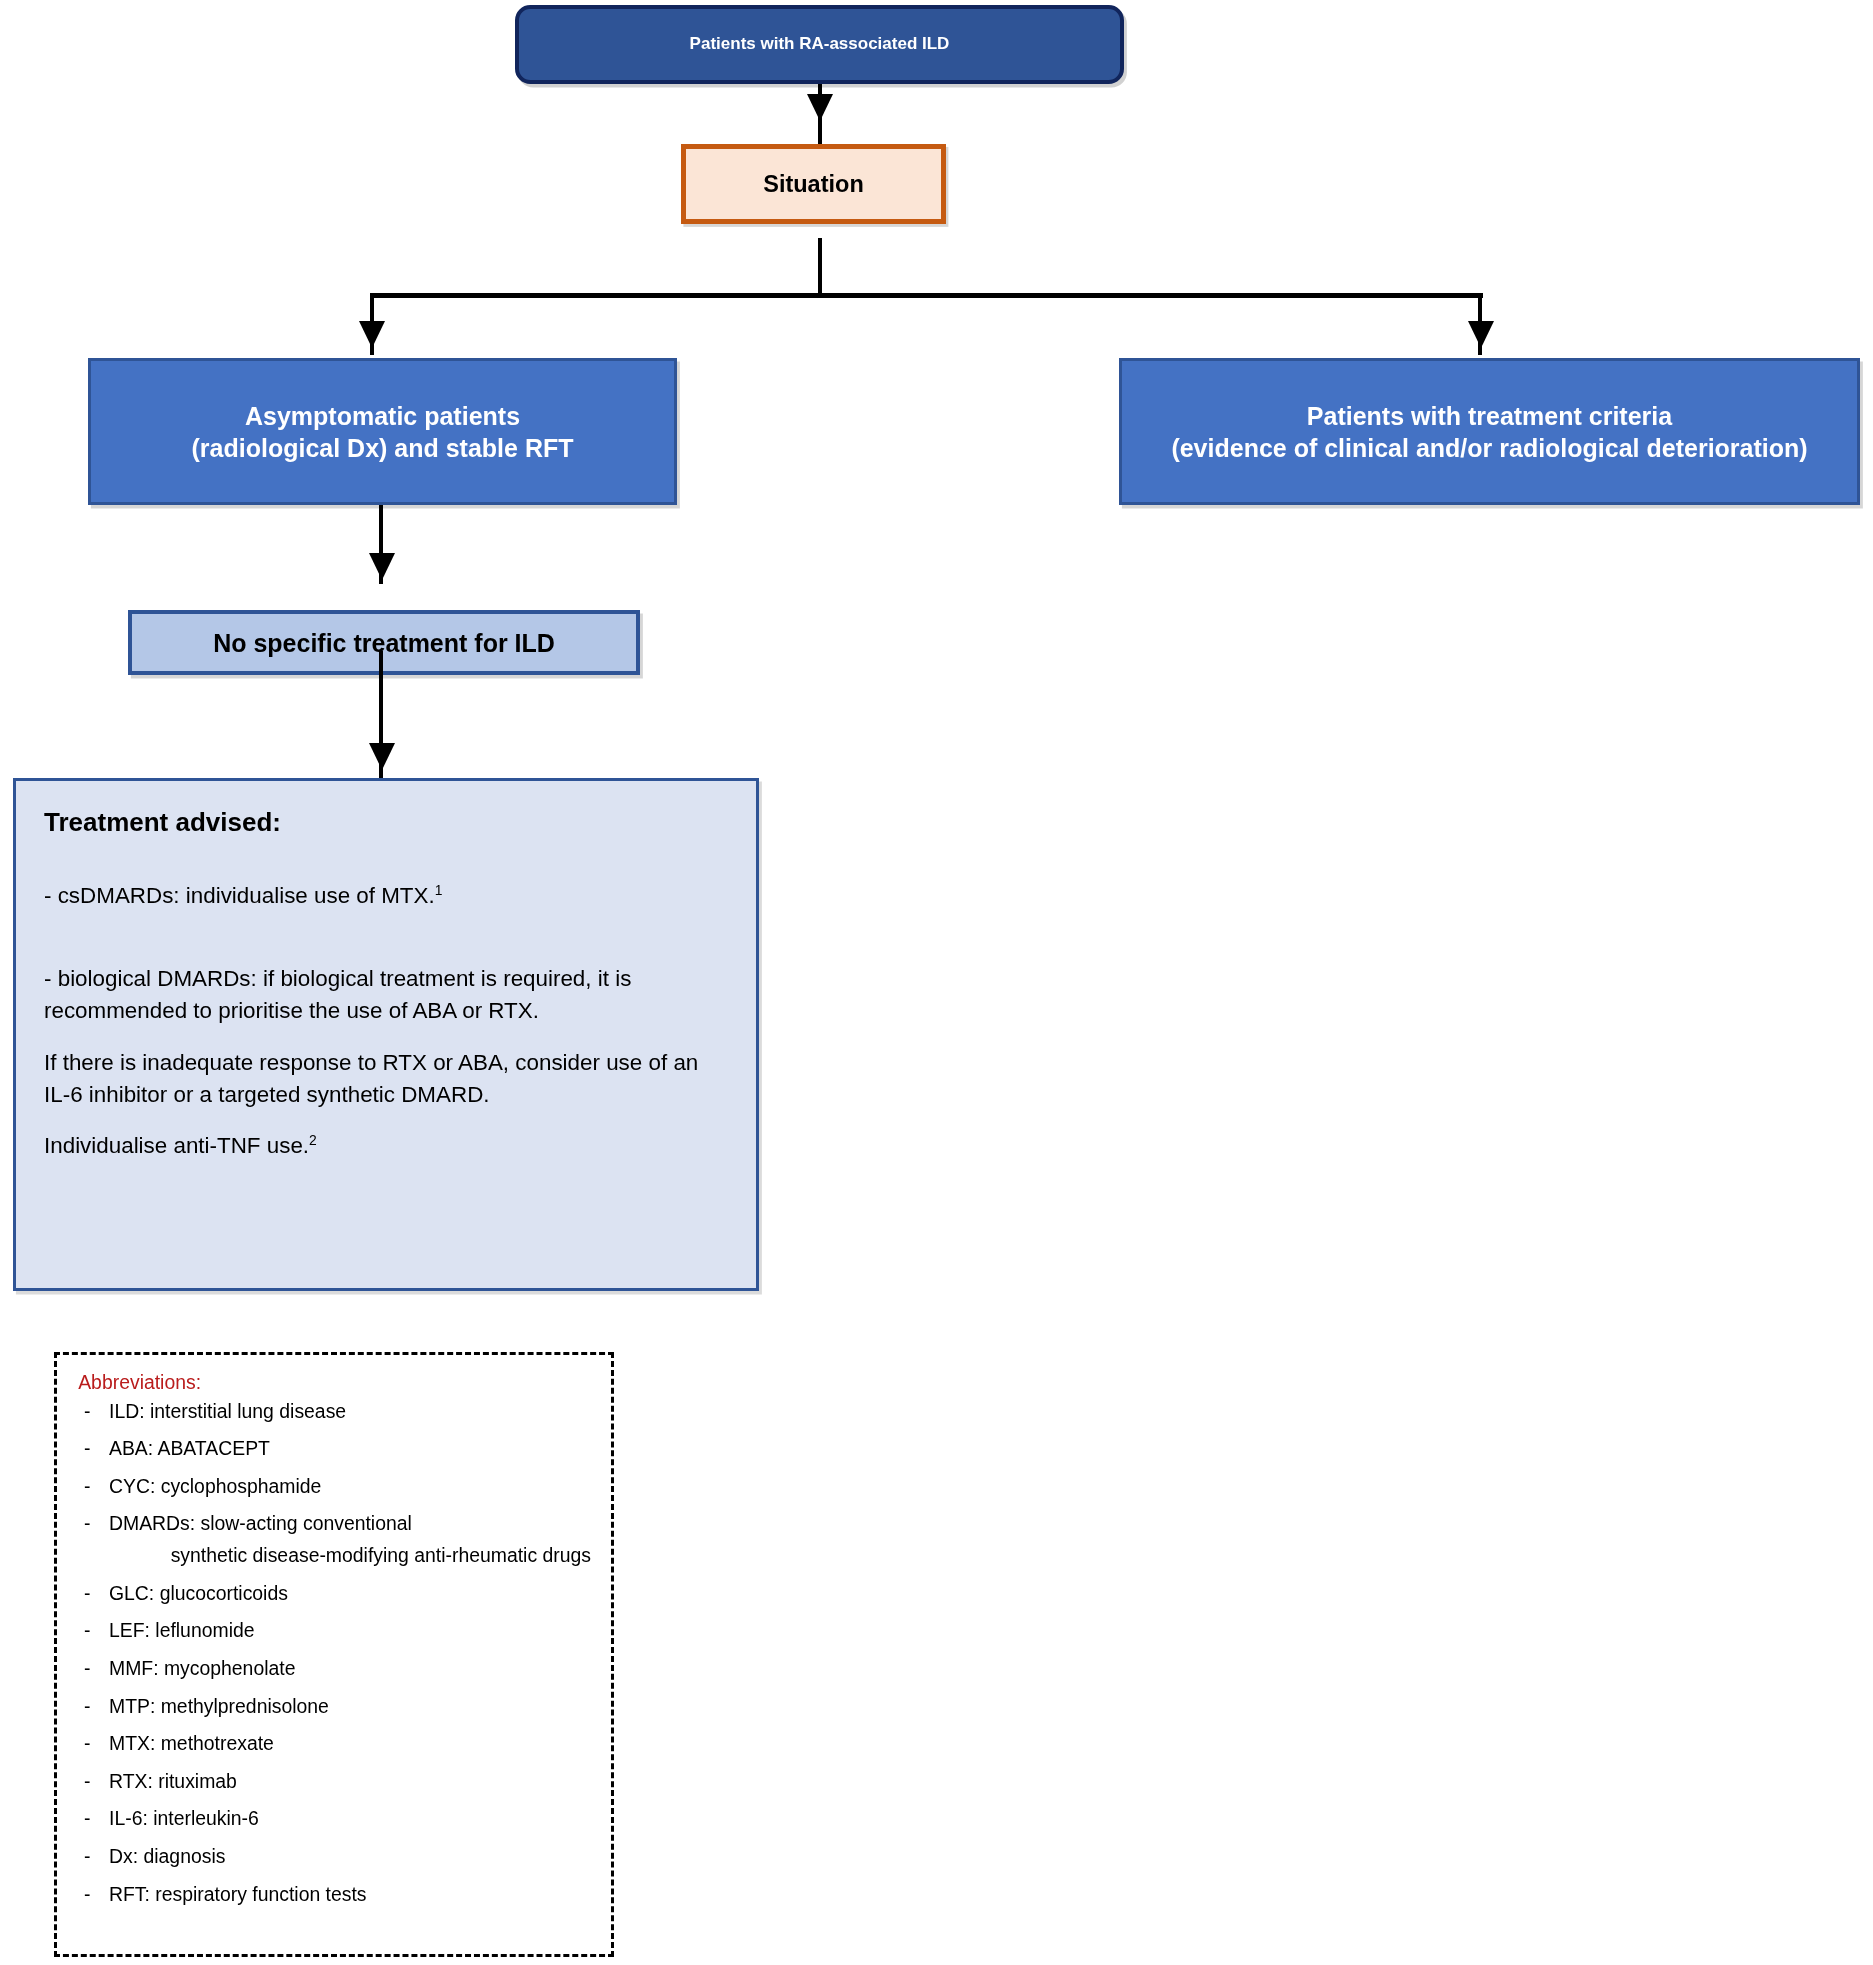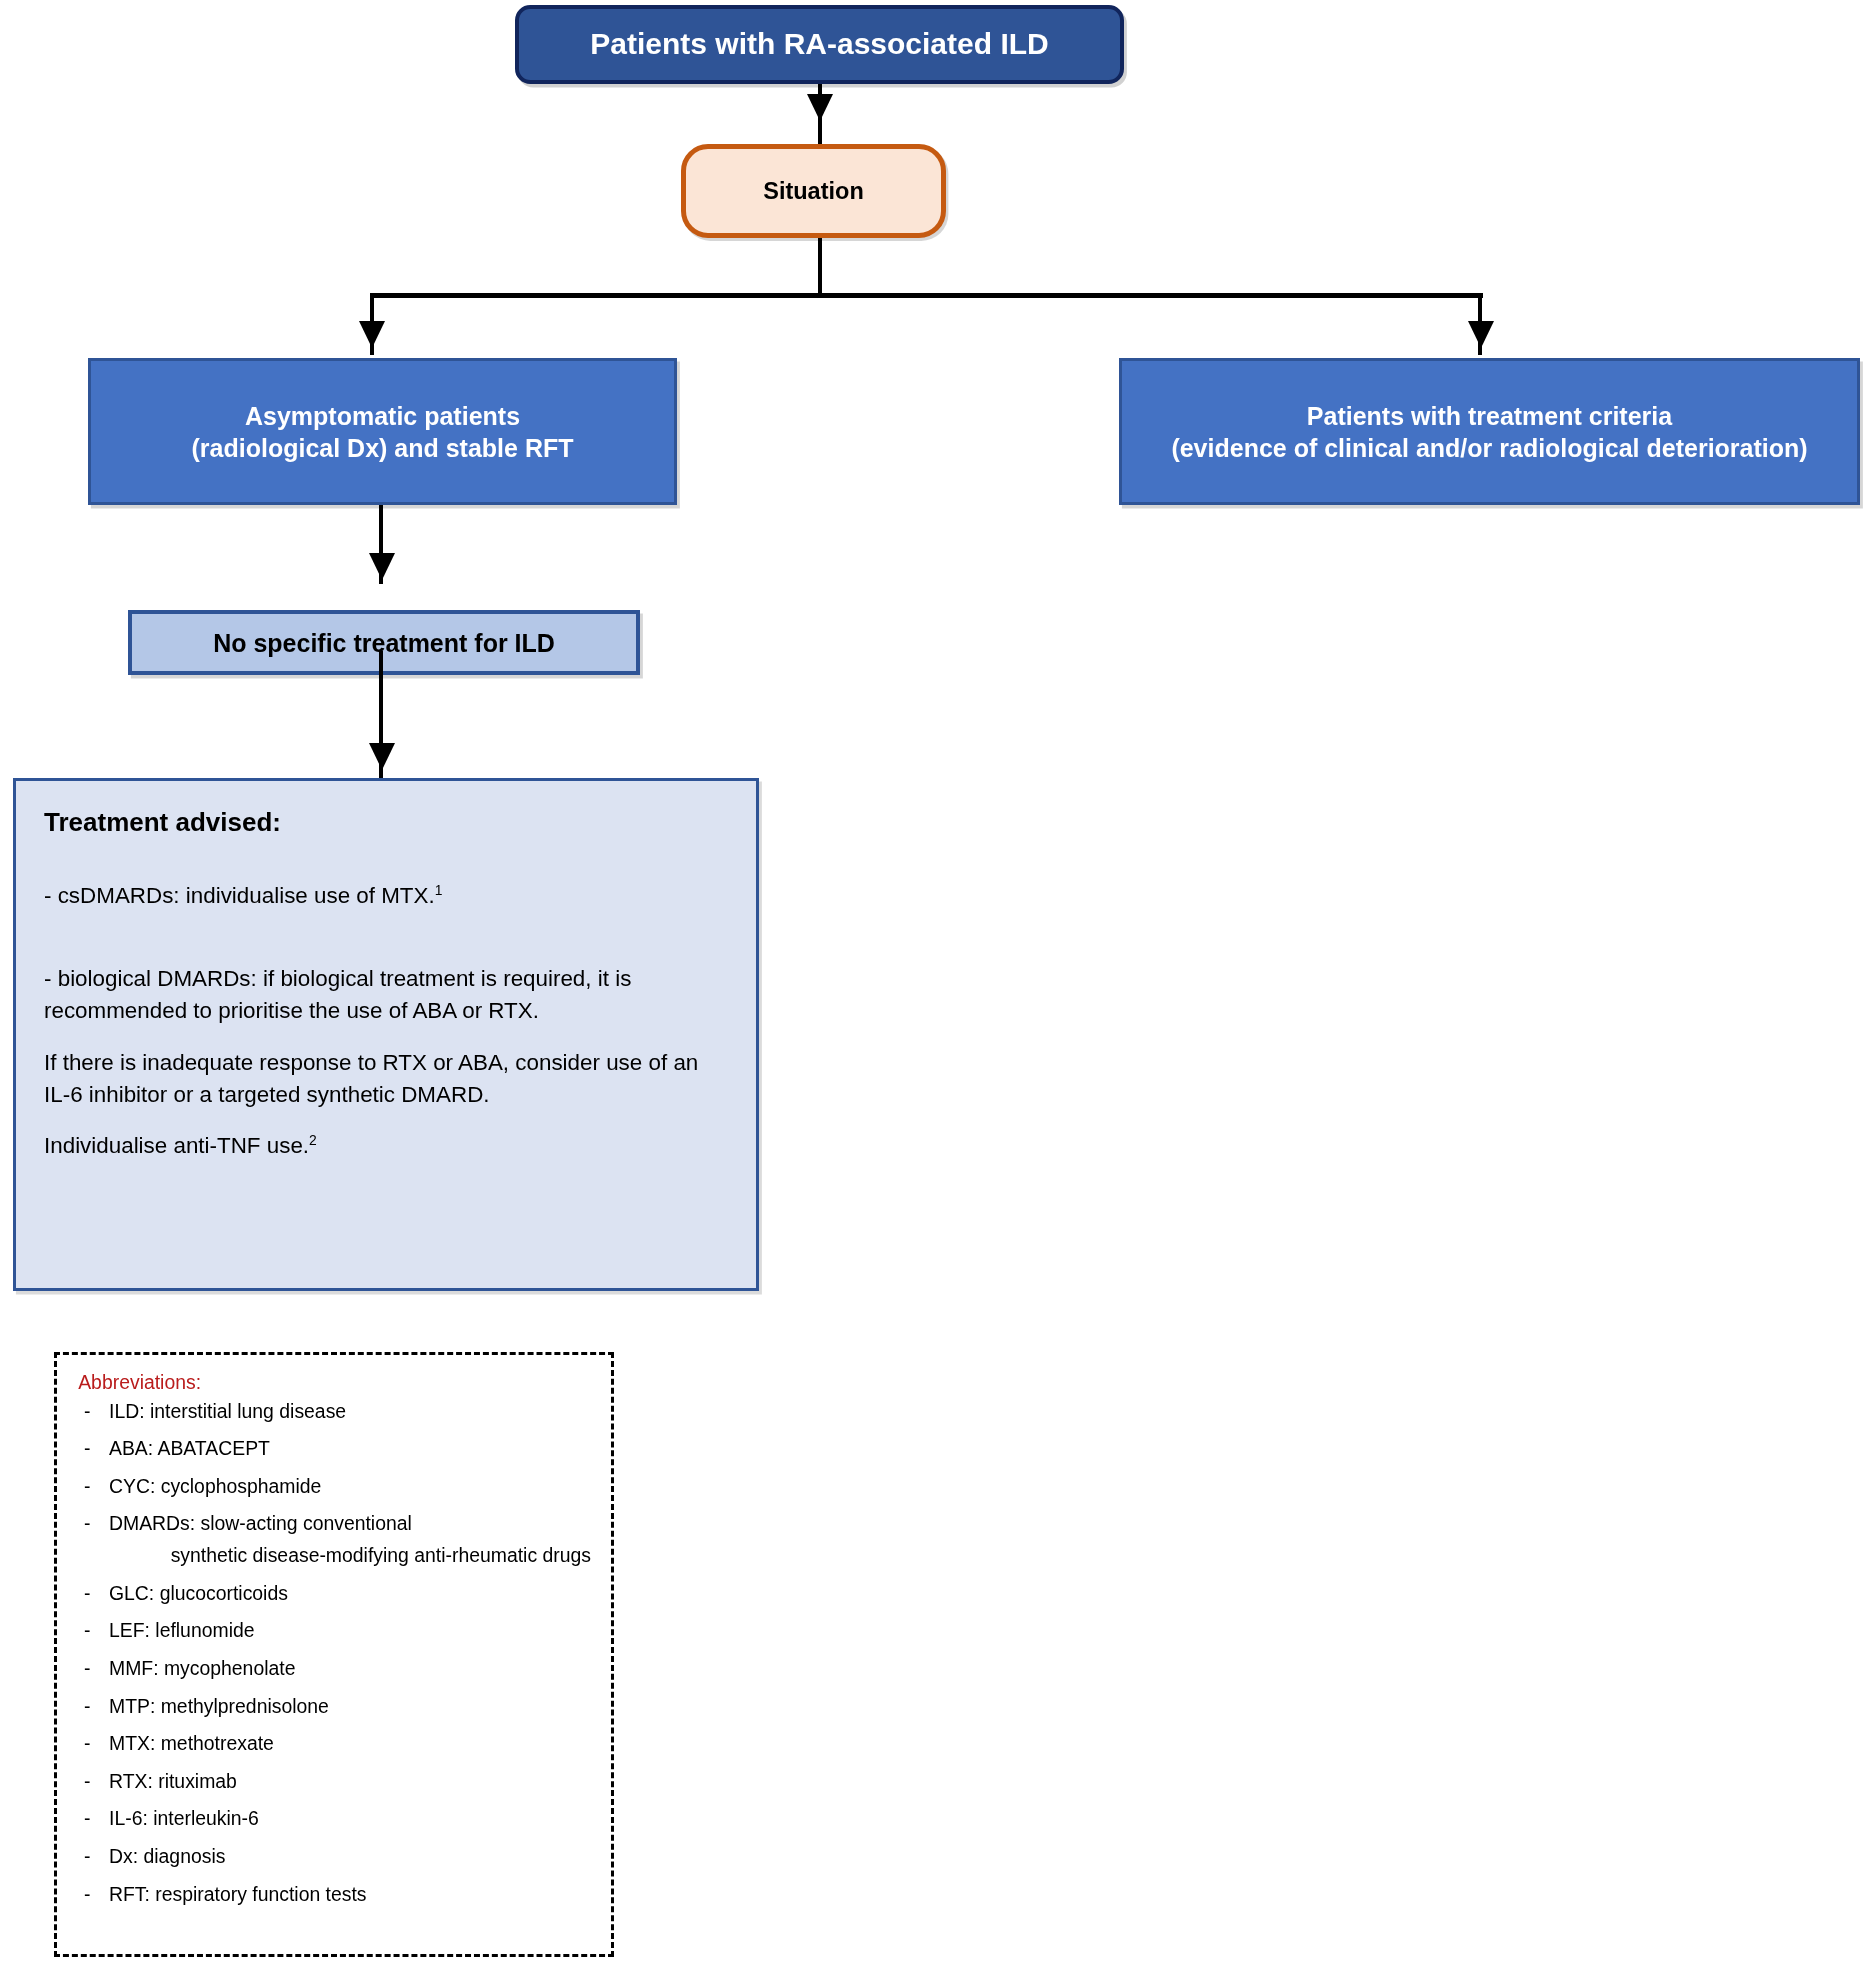--- a/index.html
+++ b/index.html
@@ -29,21 +29,21 @@
   }
   .node .nodetext { width: 100%; padding: 0 10.6px; }
 
   
   .node-root {
     background: #2F5496;
     border: 4.1px solid #11255C;
     border-radius: 15.3px;
     color: #ffffff;
     font-weight: bold;
-    font-size: 30px;
+    font-size: 17px;
     box-shadow: 2.9px 3.5px 0 rgba(0,0,0,0.18);
   }
 
   
   .node-situation {
     background: #FBE5D6;
     border: 5.3px solid #C55A11;
     color: #000000;
     font-weight: bold;
     font-size: 23.5px;
@@ -144,21 +144,21 @@
 
 <div id="canvas">
 
   <div class="node node-root" style="left:515px; top:4.7px; width:609px; height:79px;">
     <span class="nodetext">Patients with RA-associated ILD</span>
   </div>
 
   <div class="conn vline" style="left:818px; top:84px; width:4.1px; height:79px;"></div>
   <div class="arrowhead" style="left:807px; top:94px;"></div>
 
-  <div class="node node-situation" style="left:681px; top:144px; width:265px; height:94px;border-radius:27px;">
+  <div class="node node-situation" style="left:681px; top:144px; width:265px; height:80px;">
     <span class="nodetext">Situation</span>
   </div>
 
   <div class="conn vline" style="left:818px; top:238px; width:4.1px; height:59px;"></div>
   <div class="conn hline" style="left:370px; top:293px; width:1113px; height:5.3px;"></div>
 
   <div class="conn vline" style="left:370px; top:293px; width:4.1px; height:62px;"></div>
   <div class="arrowhead" style="left:359px; top:321px;"></div>
 
   <div class="conn vline" style="left:1478px; top:293px; width:4.1px; height:62px;"></div>

